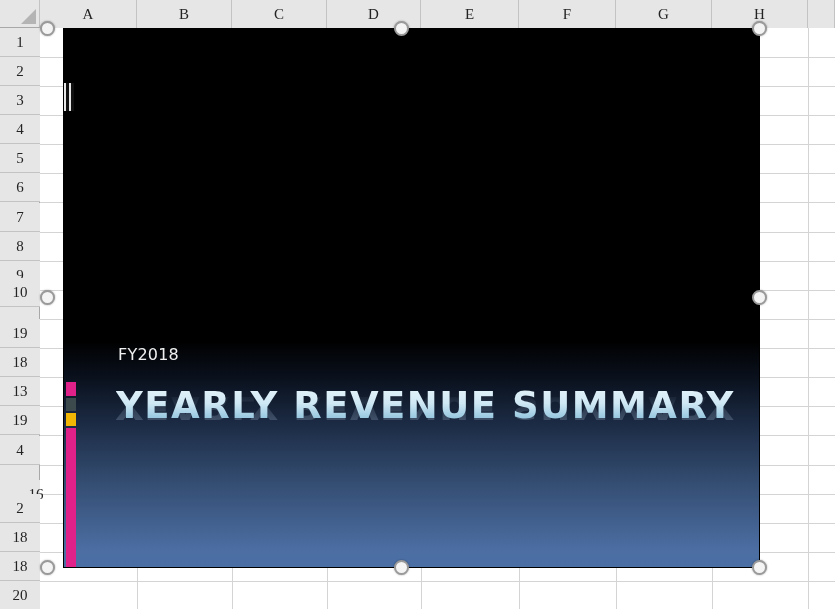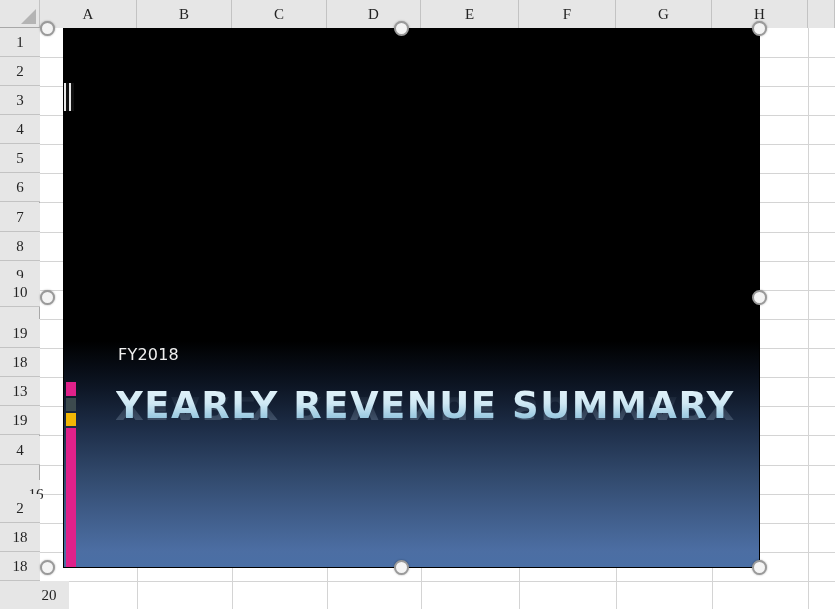--- a/index.html
+++ b/index.html
@@ -277,21 +277,21 @@
         </div>
         <div class="row-head" style="top: 466px; height: 29px;">
           <span>2</span>
         </div>
         <div class="row-head" style="top: 495px; height: 29px;">
           <span>18</span>
         </div>
         <div class="row-head" style="top: 524px; height: 29px;">
           <span>18</span>
         </div>
-        <div class="row-head" style="top: 553px; height: 29px; margin-left: 29px;">
+        <div class="row-head" style="top: 553px; height: 29px;">
           <span>20</span>
         </div>
       </div>
 
     <div class="corner-box">
       <div class="corner-tri"></div>
     </div>
   </div>
 
   <div class="slide-object">

